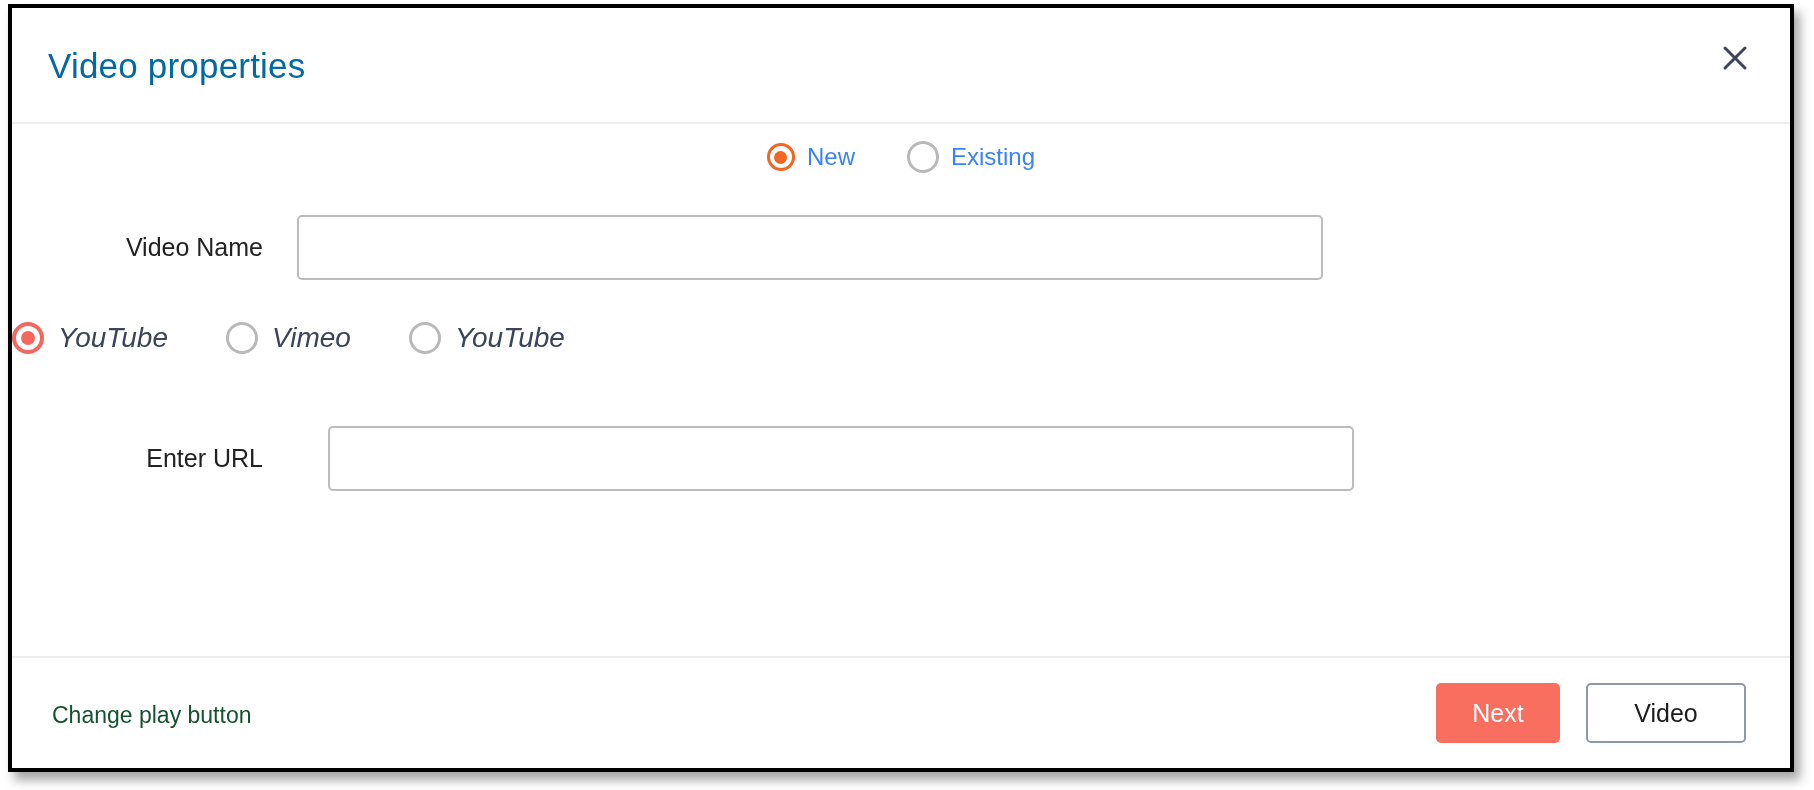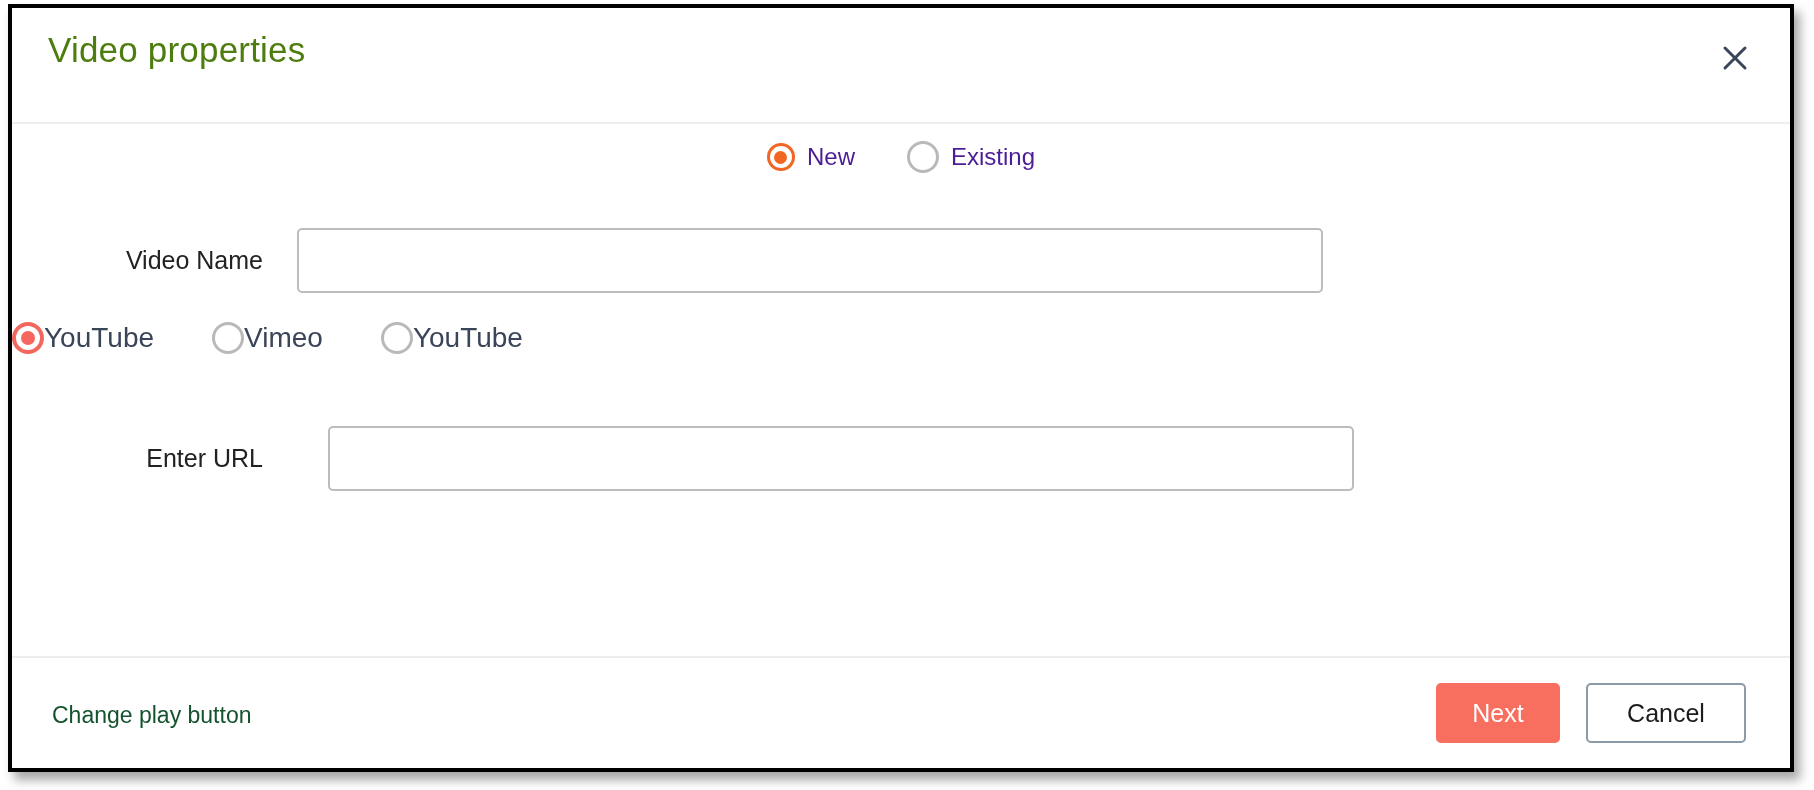--- a/index.html
+++ b/index.html
@@ -30,24 +30,24 @@
   
   .dialog-header {
     position: relative;
     height: 116px;
     border-bottom: 2px solid #eeeeee;
     box-sizing: border-box;
   }
   .dialog-title {
     position: absolute;
     left: 36px;
-    top: 22px;
+    top: 38px;
     font-size: 35px;
     font-weight: 400;
-    color: #4d7c0f;
+    color: #0369a1;
     letter-spacing: 0.2px;
     white-space: nowrap;
   }
   .close-btn {
     position: absolute;
     right: 33px;
     top: 28px;
     width: 44px;
     height: 44px;
     display: flex;
@@ -117,33 +117,33 @@
     border-radius: 50%;
     background: #f4675e;
   }
   .radio-mark.big {
     width: 32px;
     height: 32px;
     border: 3px solid #b9b9b9;
   }
   .mode-label {
     font-size: 24px;
-    color: #4c1d95;
+    color: #3b82f6;
     white-space: nowrap;
   }
 
   
   .form-row {
     position: absolute;
     left: 0;
     right: 0;
     display: flex;
     align-items: center;
   }
-  .row-videoname { top: 104px; }
+  .row-videoname { top: 91px; }
   .row-addfrom   { top: 198px; }
   .row-url       { top: 302px; gap: 31px; }
 
   .field-label {
     width: 285px;
     text-align: right;
     padding-right: 34px;
     box-sizing: border-box;
     font-size: 25px;
     color: #222222;
@@ -162,22 +162,24 @@
     padding: 0 14px;
     outline: none;
   }
   .source-opts {
     display: flex;
     align-items: center;
     gap: 0;
   }
   .source-opt {
     display: flex;
+    gap: 14px;
     cursor: pointer;
     margin-right: 58px;
+    font-style: italic;
   }
   .source-label {
     font-size: 28px;
     color: #3b4559;
     white-space: nowrap;
   }
 
   .change-play {
     position: absolute;
     left: 40px;
@@ -282,16 +284,16 @@
       <div class="field-label">Enter URL</div>
       <input class="text-input" type="text" placeholder="" style="">
     </div>
 
     <div class="change-play">Change play button</div>
 
   </div>
 
   <div class="dialog-footer">
     <button class="btn btn-next">Next</button>
-    <button class="btn btn-cancel">Cancel</button>
+    <button class="btn btn-cancel">Video</button>
   </div>
 
 </div>
 
 </body></html>

